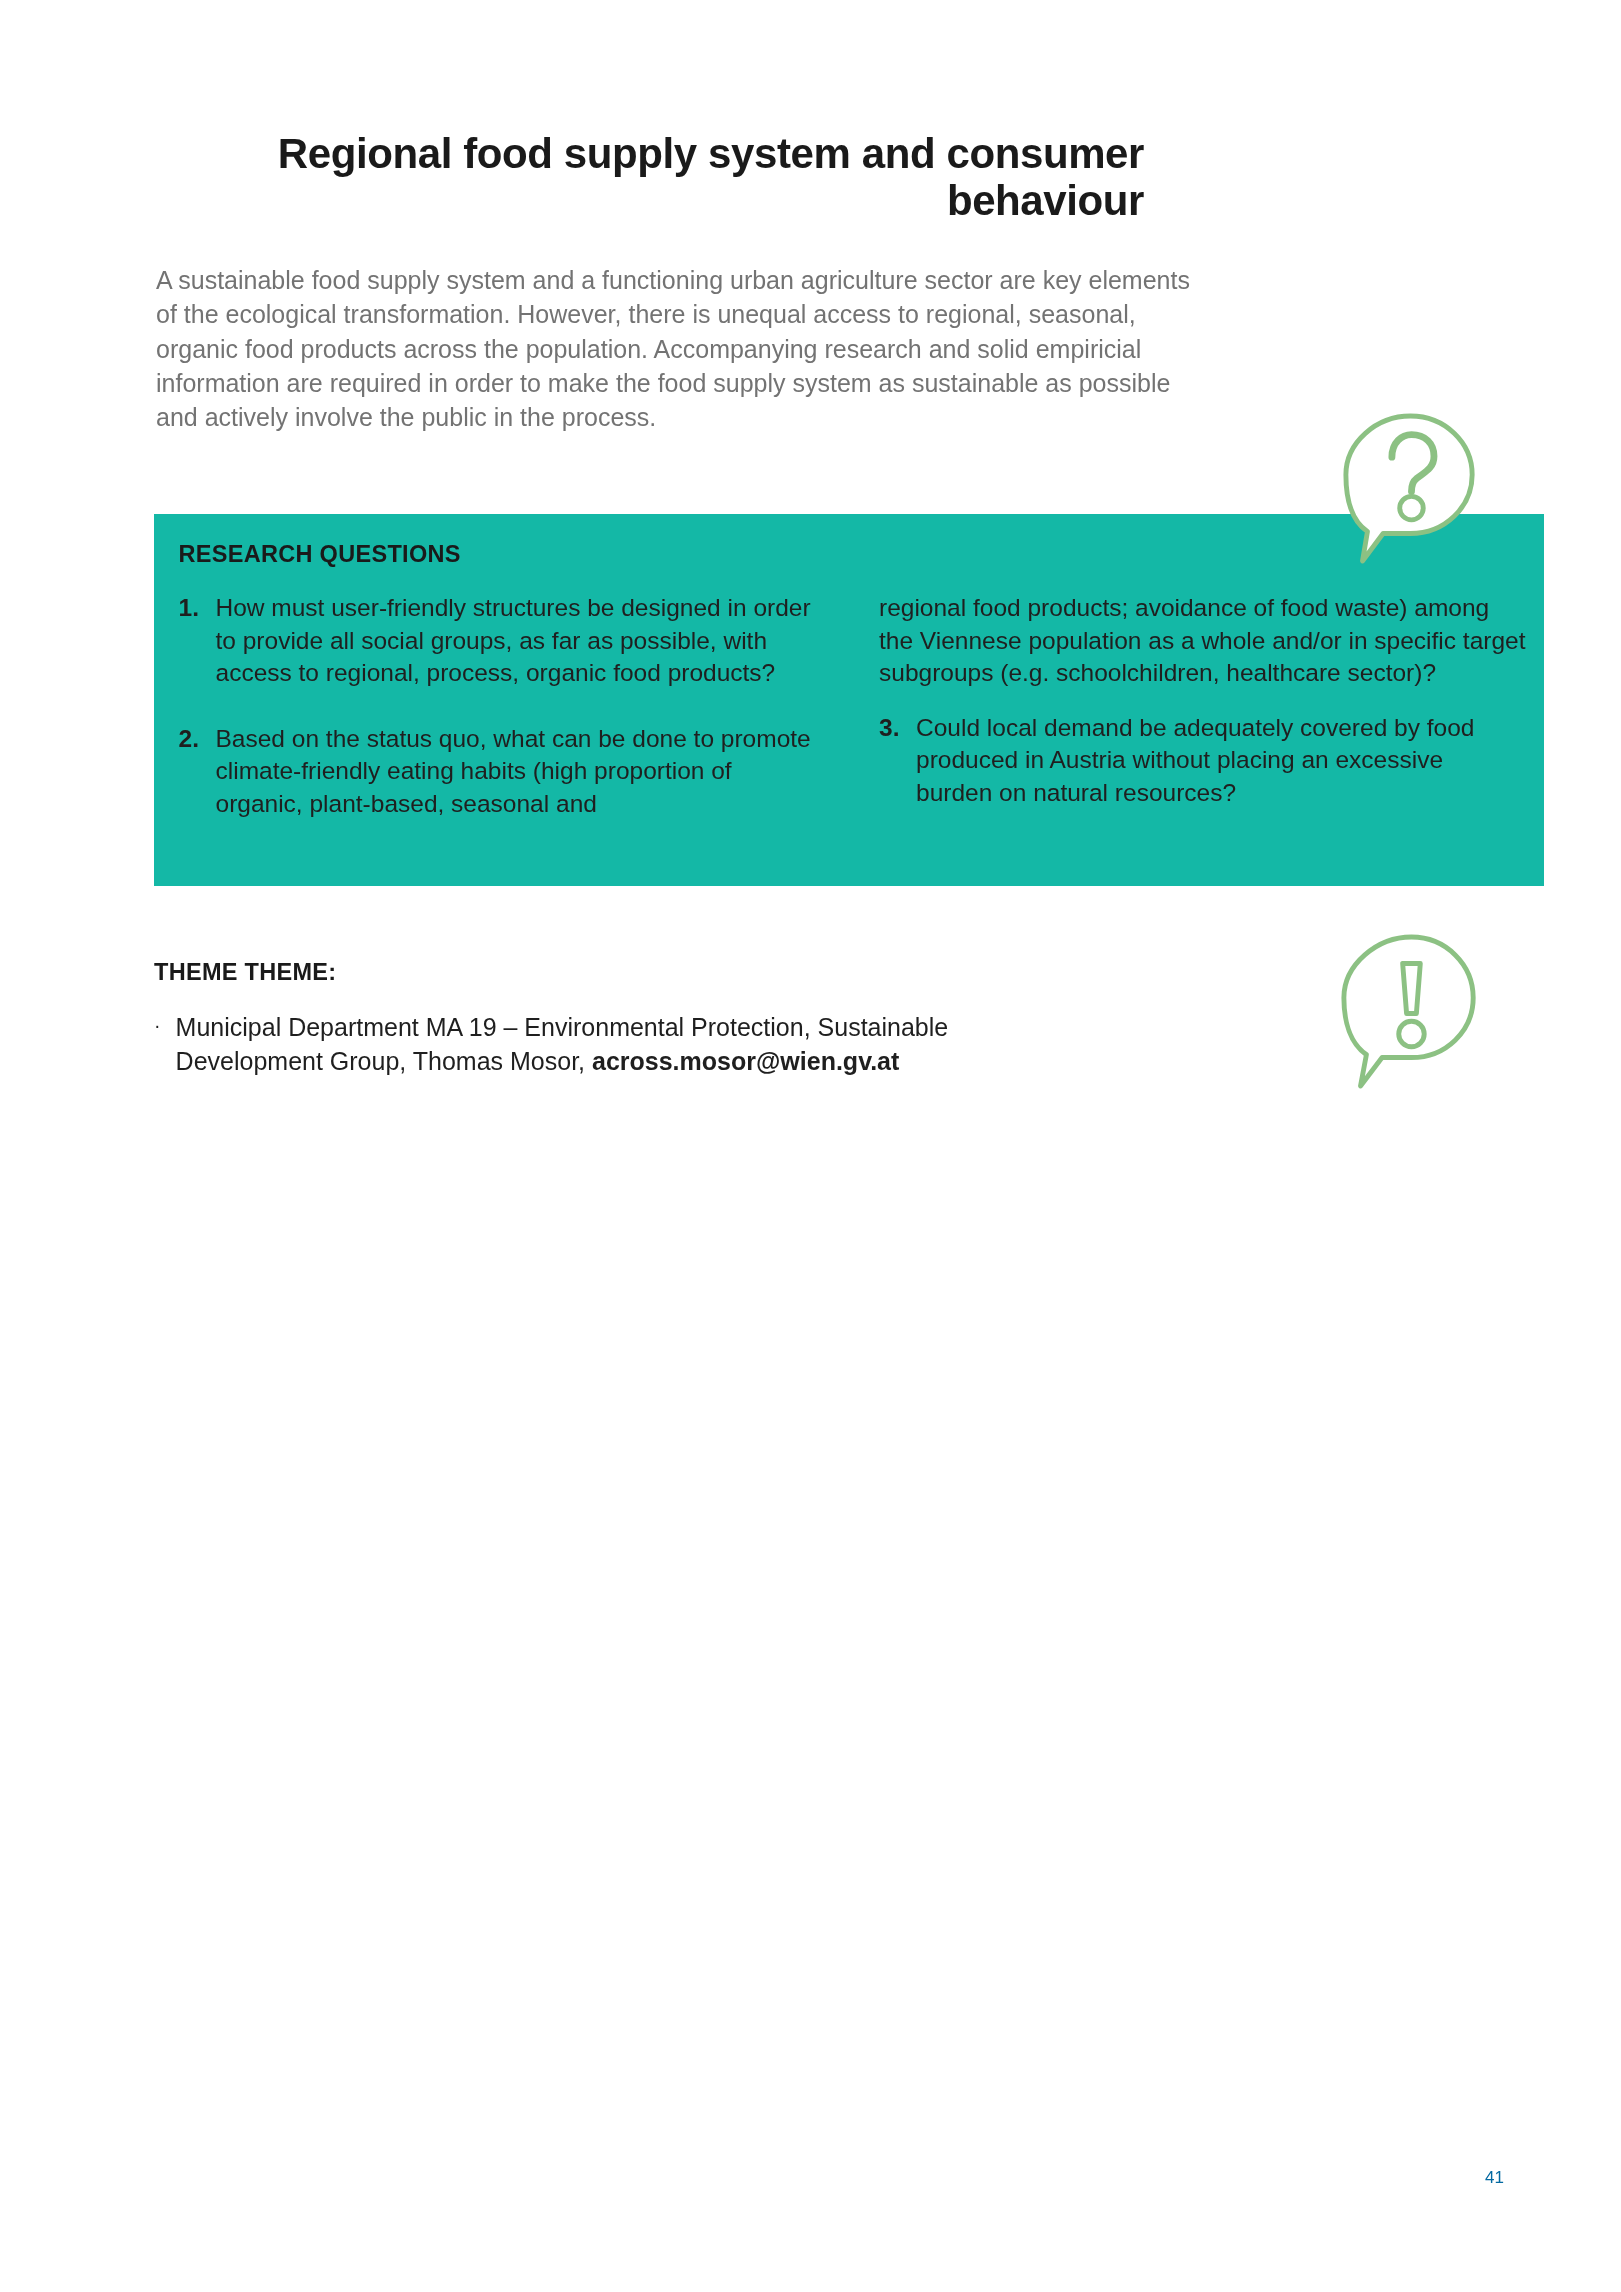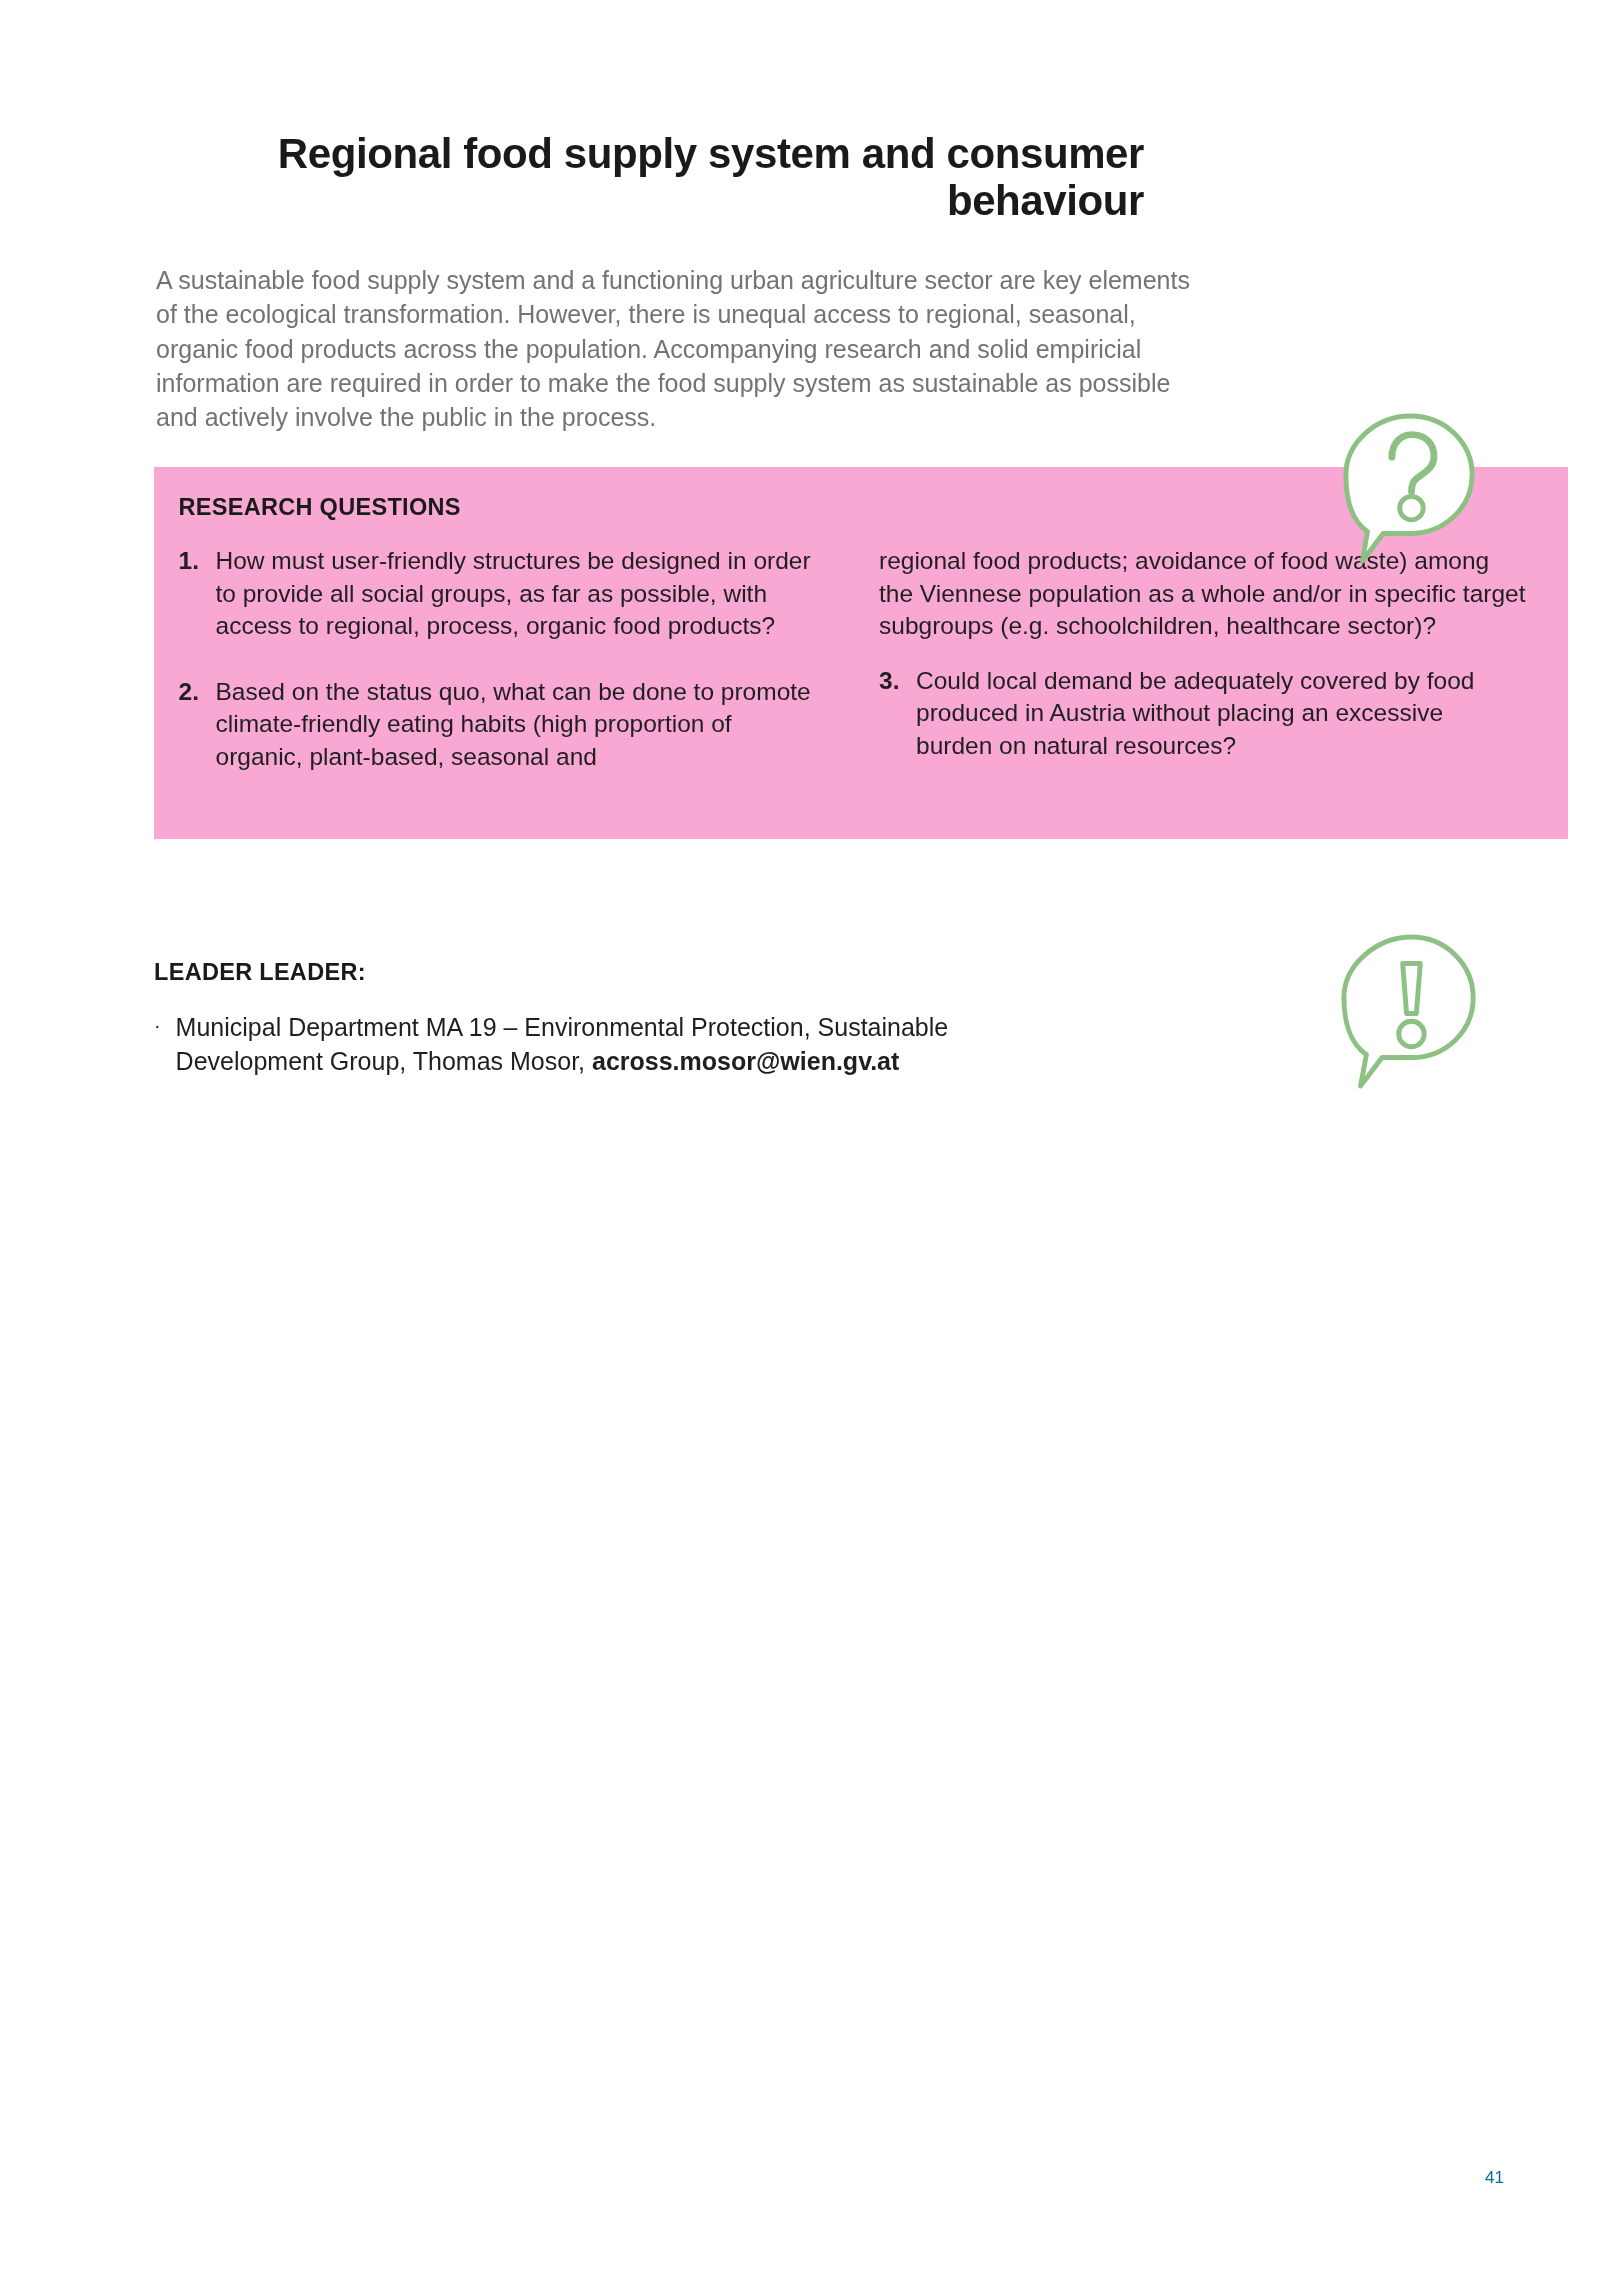--- a/index.html
+++ b/index.html
@@ -43,25 +43,24 @@
     width: 1049px;
     font-size: 25px;
     line-height: 1.37;
     color: #737373;
   }
 
   
   .rq-panel {
     position: absolute;
     left: 154px;
-    top: 467px;
+    top: 514px;
     width: 1390px;
     height: 372px;
-    background: #f9a8d4;
-    padding-left: 24px;
+    background: #14b8a6;
   }
   .rq-heading {
     position: absolute;
     left: 24.5px;
     top: 27.4px;
     font-size: 23.5px;
     font-weight: bold;
     letter-spacing: 0.3px;
     color: #1a1a1a;
   }
@@ -193,21 +192,21 @@
   <div class="bubble bubble-x">
     <svg width="145" height="163" viewBox="0 0 148 166" fill="none">
       <path d="M75 6 C 110 6 138 34 138 68 C 138 102 110 129 75 129
                L 45 129 L 23 158 L 29 126
                C 13 115 6 93 6 68 C 6 34 40 6 75 6 Z" fill="#ffffff" stroke="#8cc183" stroke-width="5" stroke-linejoin="round"></path>
       <path d="M66 33 L 84 33 L 80 84 L 70 84 Z" fill="none" stroke="#8cc183" stroke-width="5" stroke-linejoin="round"></path>
       <circle cx="75" cy="105" r="13" fill="none" stroke="#8cc183" stroke-width="5"></circle>
     </svg>
   </div>
 
-  <div class="tl-heading">LEADER LEADER:</div>
+  <div class="tl-heading">THEME THEME:</div>
 
   <div class="tl-list">
     <div class="tl-item">
       <span class="tl-bullet">·</span>
       <span class="tl-text"><span>Municipal Department MA 19 – Environmental Protection, Sustainable Development Group, Thomas Mosor, </span><b>across.mosor@wien.gv.at</b></span>
     </div>
   </div>
 
   <div class="page-number">41</div>
 

